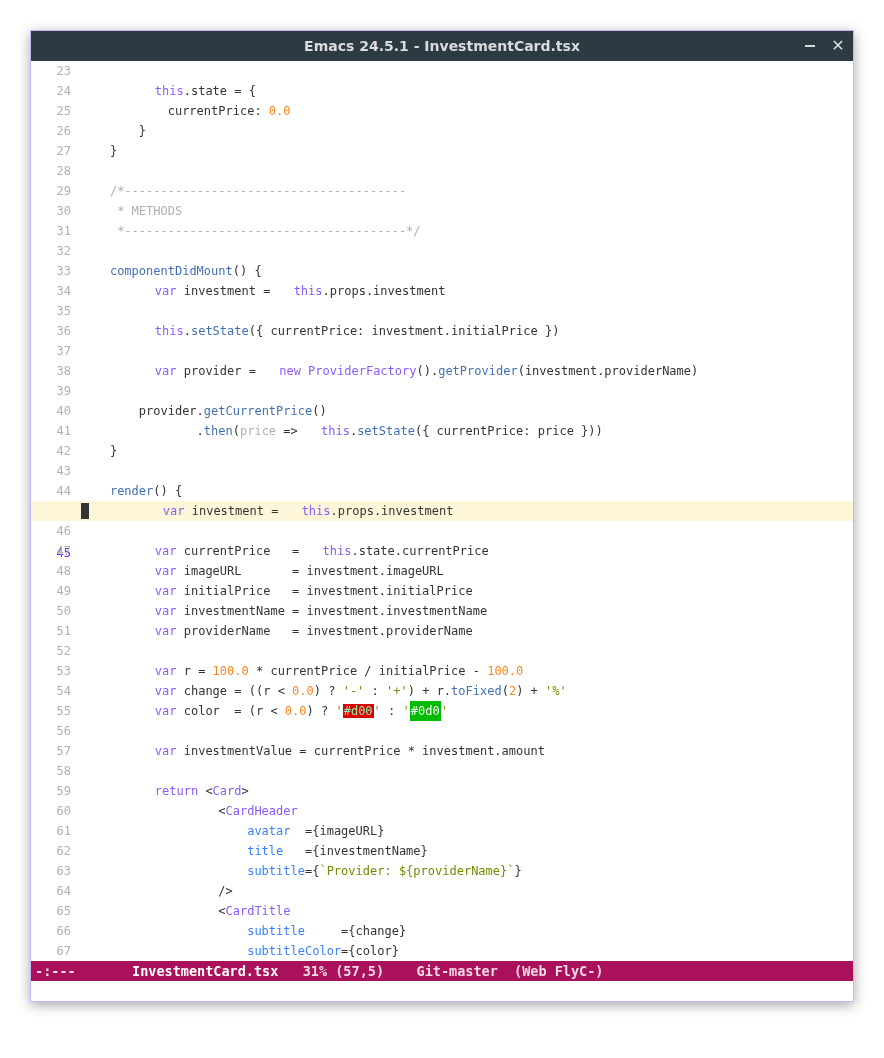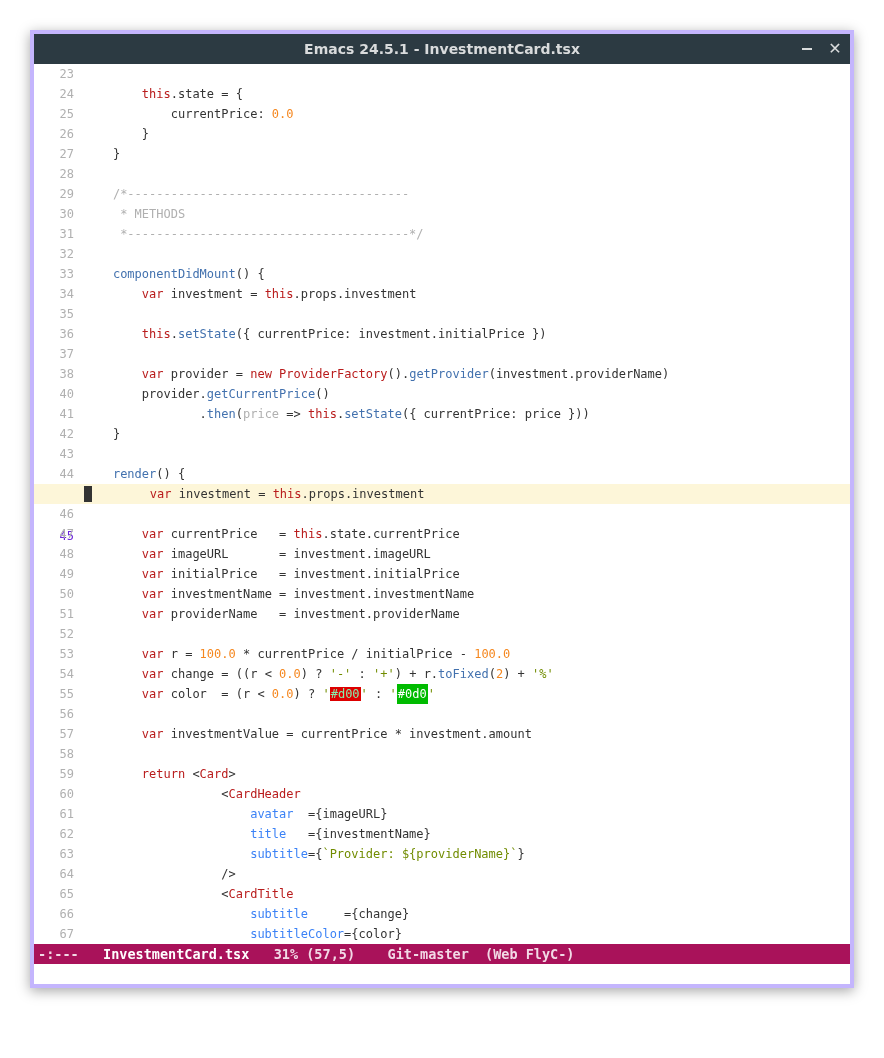--- a/index.html
+++ b/index.html
@@ -8,21 +8,21 @@
     display: flex;
     justify-content: center;
     align-items: flex-start;
     padding: 30px;
     font-family: "DejaVu Sans Mono", "Consolas", monospace;
   }
   .window {
     width: 872px;
     background: #fff;
     box-shadow: 0 3px 12px rgba(0,0,0,0.35);
-    border: 4px solid #c4b5fd;
+    border: 1px solid #c4b5fd;
   }
   .titlebar {
     background: #2c3a42;
     color: #d9dbdc;
     height: 30px;
     display: flex;
     align-items: center;
     justify-content: center;
     position: relative;
     font-family: "DejaVu Sans", "Segoe UI", sans-serif;
@@ -78,41 +78,41 @@
   .line.current .gutter { color: #6d28d9; margin-top: 42px; }
   .cursor-block {
     display: inline-block;
     width: 8px;
     height: 16px;
     background: #333;
     vertical-align: middle;
     margin-top: -2px;
   }
   
-  .kw   { color: #b91c1c; }   
-  .tag  { color: #b91c1c; }   
+  .kw   { color: #8b5cf6; margin-left: 16px; }   
+  .tag  { color: #8b5cf6; }   
   .attr { color: #3b82f6; }   
   .fn   { color: #4271ae; text-align: center; }   
   .str  { color: #718c00; }   
   .num  { color: #f5871f; }   
   .cm   { color: #b0b0b0; font-style: normal; }
   .pn   { color: #333; }
   .hl-red   { background: #d00; color: #86efac; padding: 0 1px; }
   .hl-green { background: #0b0; color: #fff; padding: 4px 1px; }
   .modeline {
     background: #a9125a;
     color: #f2d9e6;
     font-size: 13.5px;
     line-height: 20px;
     height: 20px;
     white-space: pre;
     padding-left: 4px;
     font-weight: bold;
   }
-  .modeline .fname { color: #fff; }
+  .modeline .fname { color: #fff; margin-left: 32px; }
   .minibuffer {
     height: 20px;
     background: #fff;
   }
 </style>
 </head>
 <body>
 
 <div class="window">
   <div class="titlebar">
@@ -133,20 +133,21 @@
       <div class="line"><span class="gutter">29</span><span class="code"><span>    </span><span class="cm">/*---------------------------------------</span></span></div>
       <div class="line"><span class="gutter">30</span><span class="code"><span>    </span><span class="cm"> * METHODS</span></span></div>
       <div class="line"><span class="gutter">31</span><span class="code"><span>    </span><span class="cm"> *---------------------------------------*/</span></span></div>
       <div class="line"><span class="gutter">32</span><span class="code"></span></div>
       <div class="line"><span class="gutter">33</span><span class="code"><span>    </span><span class="fn">componentDidMount</span><span>() {</span></span></div>
       <div class="line"><span class="gutter">34</span><span class="code"><span>        </span><span class="kw">var</span><span> investment = </span><span class="kw">this</span><span>.props.investment</span></span></div>
       <div class="line"><span class="gutter">35</span><span class="code"></span></div>
       <div class="line"><span class="gutter">36</span><span class="code"><span>        </span><span class="kw">this</span><span>.</span><span class="fn">setState</span><span>({ currentPrice: investment.initialPrice })</span></span></div>
       <div class="line"><span class="gutter">37</span><span class="code"></span></div>
       <div class="line"><span class="gutter">38</span><span class="code"><span>        </span><span class="kw">var</span><span> provider = </span><span class="kw">new</span><span> </span><span class="tag">ProviderFactory</span><span>().</span><span class="fn">getProvider</span><span>(investment.providerName)</span></span></div>
+      <div class="line"><span class="gutter">39</span><span class="code"></span></div>
       <div class="line"><span class="gutter">40</span><span class="code"><span>        provider.</span><span class="fn">getCurrentPrice</span><span>()</span></span></div>
       <div class="line"><span class="gutter">41</span><span class="code"><span>                .</span><span class="fn">then</span><span>(</span><span class="cm">price</span><span> =&gt; </span><span class="kw">this</span><span>.</span><span class="fn">setState</span><span>({ currentPrice: price }))</span></span></div>
       <div class="line"><span class="gutter">42</span><span class="code"><span>    }</span></span></div>
       <div class="line"><span class="gutter">43</span><span class="code"></span></div>
       <div class="line"><span class="gutter">44</span><span class="code"><span>    </span><span class="fn">render</span><span>() </span><span class="pn">{</span></span></div>
       <div class="line current"><span class="gutter">45</span><span class="code"><span class="cursor-block"></span><span>        </span><span class="kw">var</span><span> investment = </span><span class="kw">this</span><span>.props.investment</span></span></div>
       <div class="line"><span class="gutter">46</span><span class="code"></span></div>
       <div class="line"><span class="gutter">47</span><span class="code"><span>        </span><span class="kw">var</span><span> currentPrice   = </span><span class="kw">this</span><span>.state.currentPrice</span></span></div>
       <div class="line"><span class="gutter">48</span><span class="code"><span>        </span><span class="kw">var</span><span> imageURL       = investment.imageURL</span></span></div>
       <div class="line"><span class="gutter">49</span><span class="code"><span>        </span><span class="kw">var</span><span> initialPrice   = investment.initialPrice</span></span></div>

